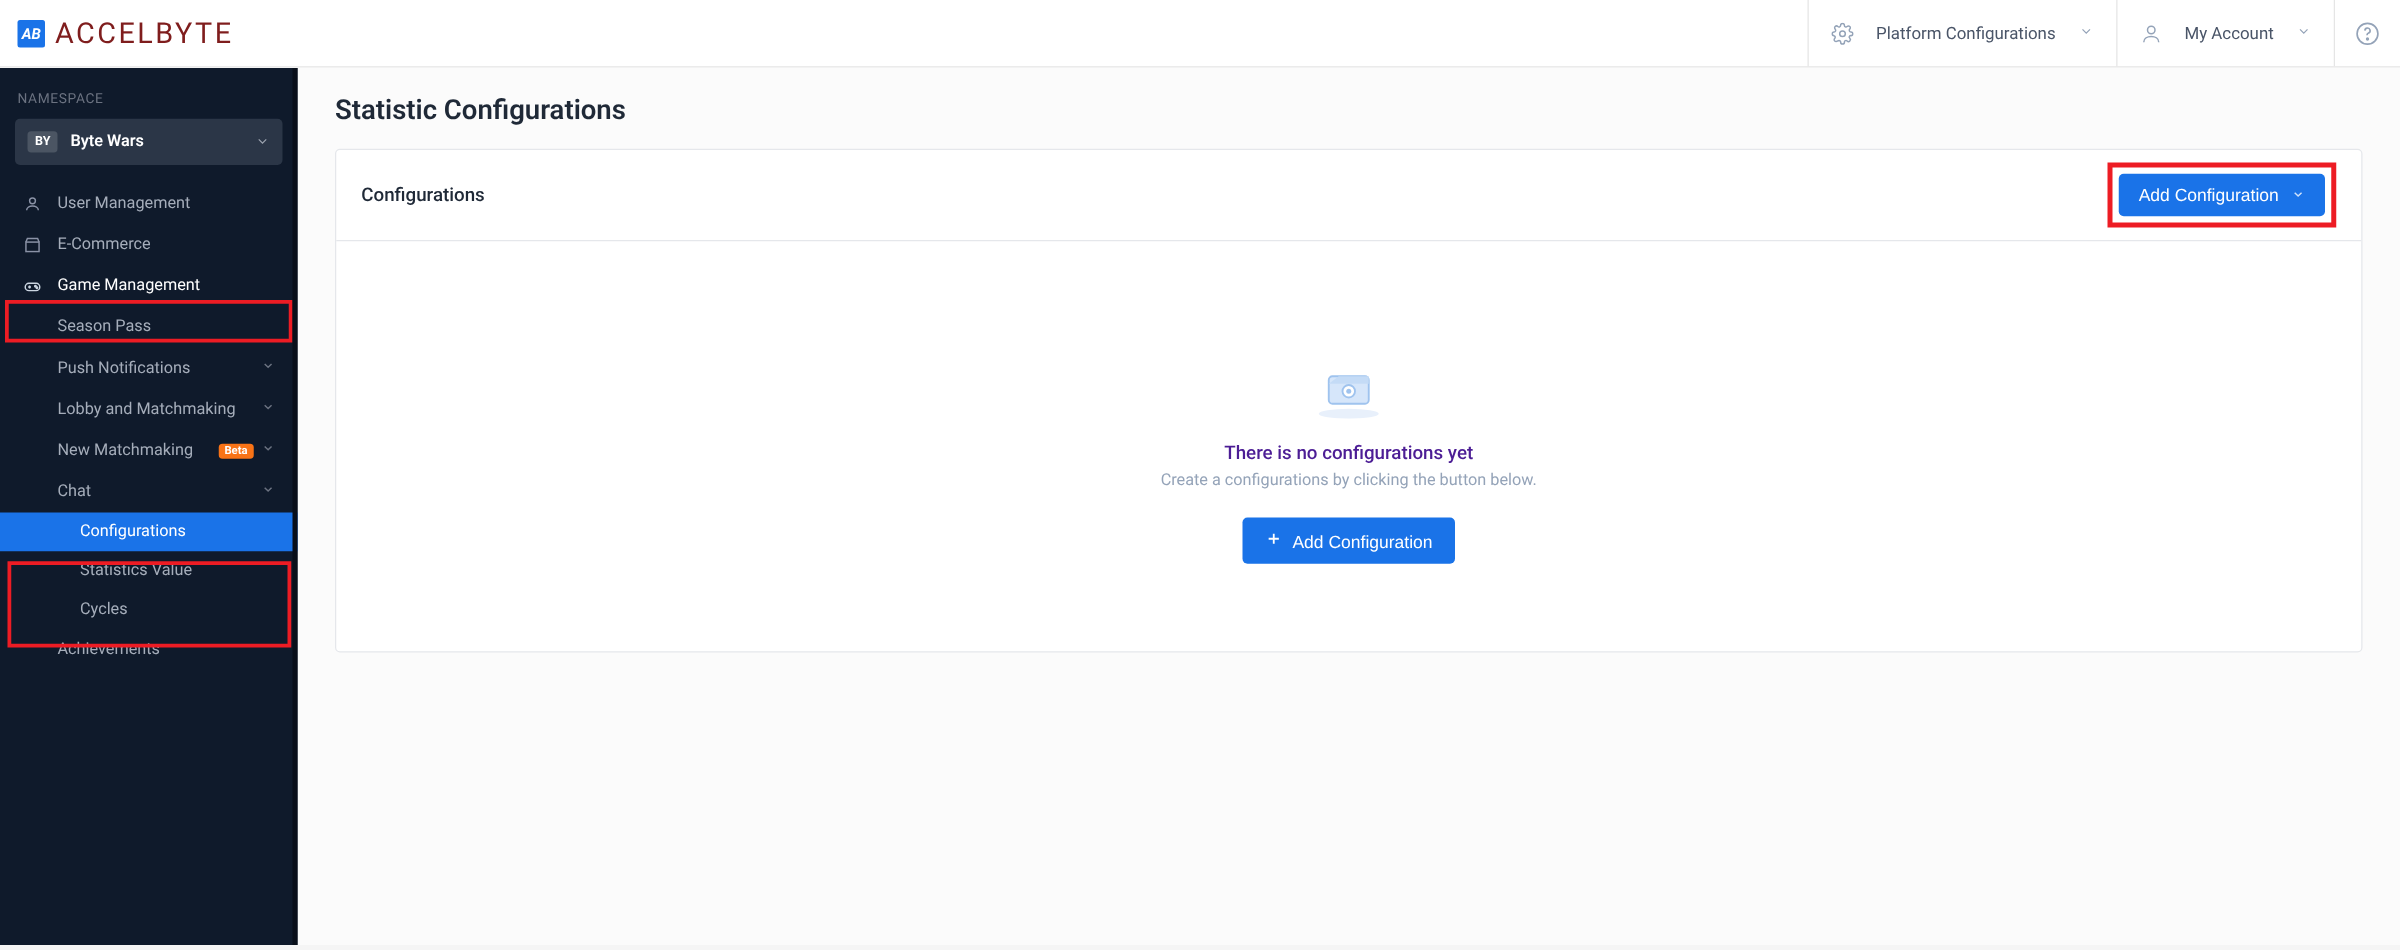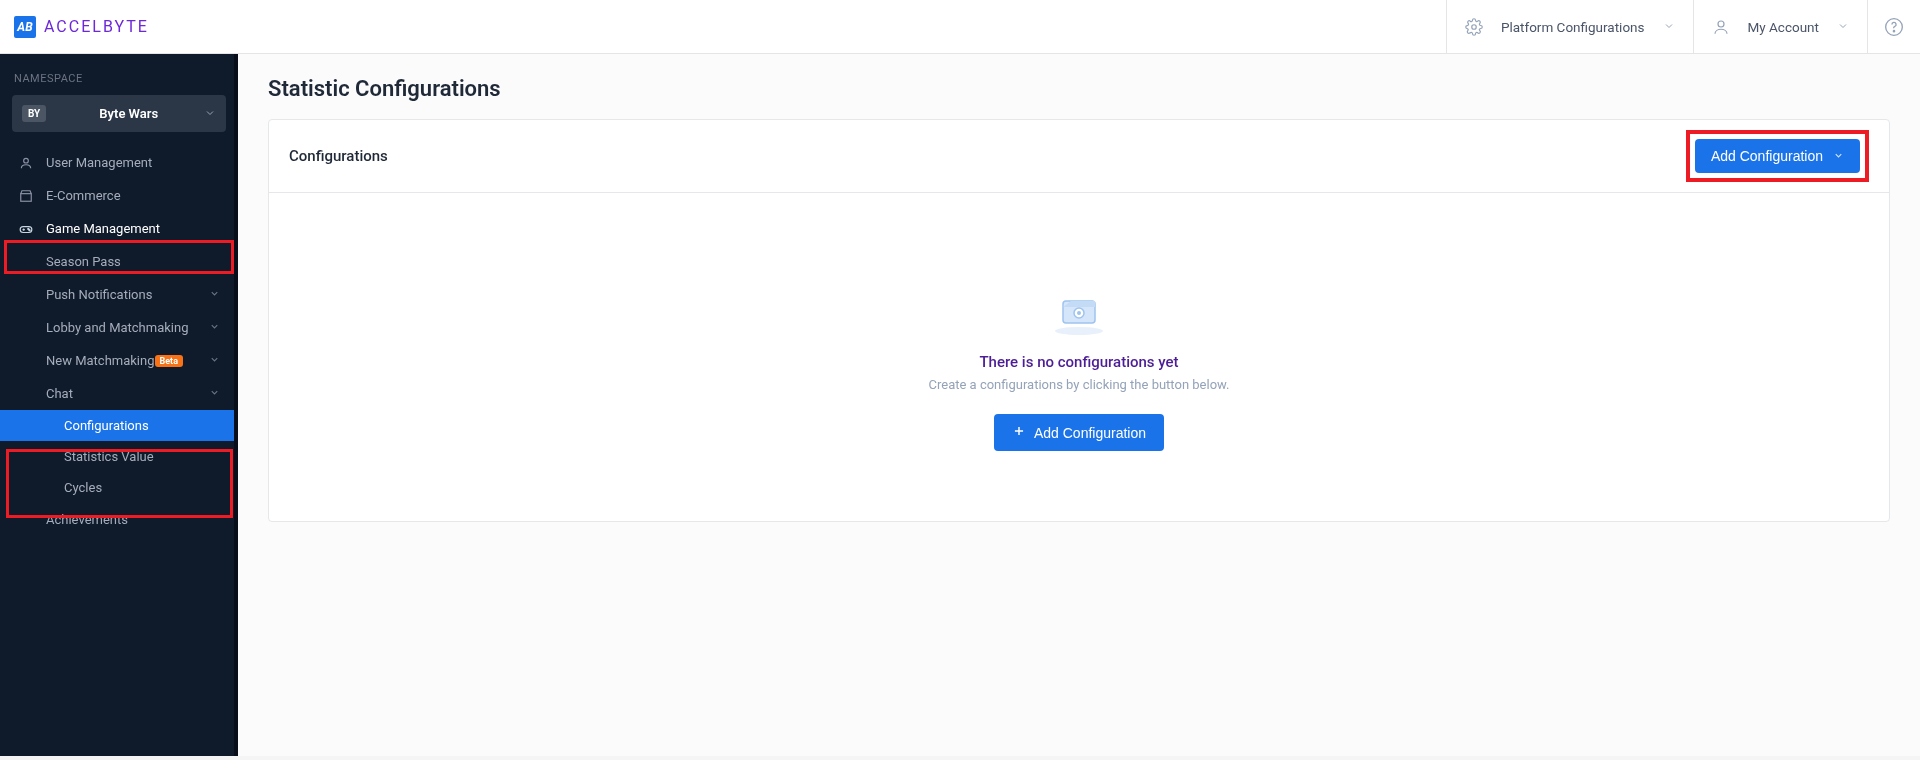--- a/index.html
+++ b/index.html
@@ -4,38 +4,38 @@
 <style>
 * { margin: 0; padding: 0; box-sizing: border-box; }
 body { font-family: -apple-system, BlinkMacSystemFont, "Segoe UI", Roboto, Arial, sans-serif; background: #f5f5f5; }
 
 .app { display: flex; height: 756px; width: 1920px; }
 
 
 .header { position: fixed; top: 0; left: 0; right: 0; height: 54px; background: #fff; border-bottom: 1px solid #e5e5e5; display: flex; align-items: center; justify-content: space-between; z-index: 10; }
 .logo-wrap { display: flex; align-items: center; gap: 8px; padding-left: 14px; }
 .logo-mark { width: 22px; height: 22px; background: #1a73e8; display: flex; align-items: center; justify-content: center; color: #fff; font-size: 12px; font-style: italic; font-weight: 700; border-radius: 2px; }
-.logo-text { font-size: 16px; letter-spacing: 2px; color: #6d28d9; font-weight: 400; }
+.logo-text { font-size: 23px; letter-spacing: 2px; color: #7f1d1d; font-weight: 400; }
 .header-right { display: flex; align-items: center; height: 100%; }
 .hdr-item { display: flex; align-items: center; gap: 18px; padding: 0 18px; height: 100%; border-left: 1px solid #e5e5e5; color: #4a5568; font-size: 13.5px; cursor: pointer; }
 .hdr-icon { color: #94a3b8; display: inline-flex; }
 .chev { color: #94a3b8; }
 
 
 .sidebar { width: 238px; background: #0f1a2b; color: #d1d5db; padding-top: 54px; position: relative; }
 .ns-label { font-size: 11px; color: #6b7280; padding: 18px 14px 10px; letter-spacing: 0.5px; }
-.ns-select { margin: 0 12px 14px; background: #2b3647; border-radius: 4px; display: flex; align-items: center; padding: 9px 10px; cursor: pointer; gap: 43px; }
+.ns-select { margin: 0 12px 14px; background: #2b3647; border-radius: 4px; display: flex; align-items: center; padding: 9px 10px; cursor: pointer; }
 .ns-badge { background: #4b5563; color: #fff; font-size: 10px; font-weight: 700; padding: 3px 6px; border-radius: 3px; margin-right: 10px; }
 .ns-name { flex: 1; font-size: 13px; color: #fff; font-weight: 600; }
 
 .nav-item { display: flex; align-items: center; padding: 9px 18px; font-size: 13px; color: #a5adba; cursor: pointer; gap: 12px; }
 .nav-item.bright { color: #fff; }
 .nav-sub { display: flex; align-items: flex-start; padding: 9px 18px 9px 46px; font-size: 13px; color: #a5adba; cursor: pointer; justify-content: space-between; }
 .nav-sub.bright { color: #fff; }
-.nav-sub-left { display: flex; align-items: center; gap: 0; }
+.nav-sub-left { display: flex; align-items: center; gap: 20px; }
 .nav-leaf { padding: 8px 18px 8px 64px; font-size: 13px; color: #a5adba; cursor: pointer; }
 .nav-leaf.active { background: #1a73e8; color: #fff; }
 .nav-icon { width: 16px; display: inline-flex; justify-content: center; color: #8a92a6; }
 .nav-item.bright .nav-icon { color: #cbd5e1; }
 .beta-badge { background: #f97316; color: #fff; font-size: 9px; font-weight: 700; padding: 1px 5px; border-radius: 3px; }
 
 .hl-red { border: 3px solid #ed1c24; position: absolute; pointer-events: none; }
 .hl-gm { left: 4px; width: 230px; top: 240px; height: 34px; }
 .hl-stats { left: 6px; width: 227px; top: 449px; height: 69px; }
 

